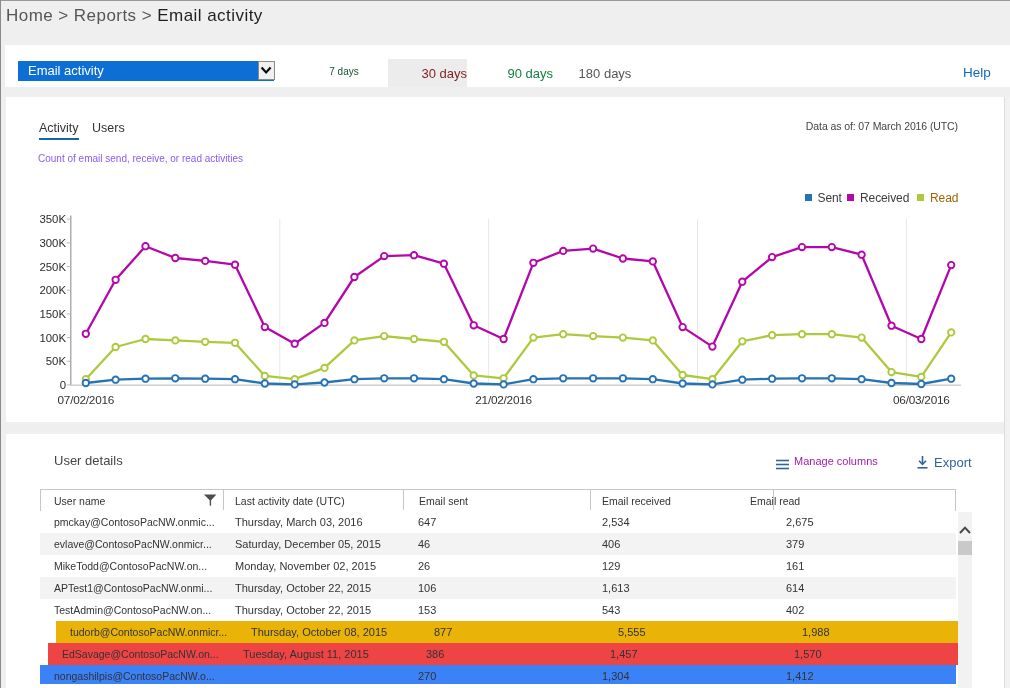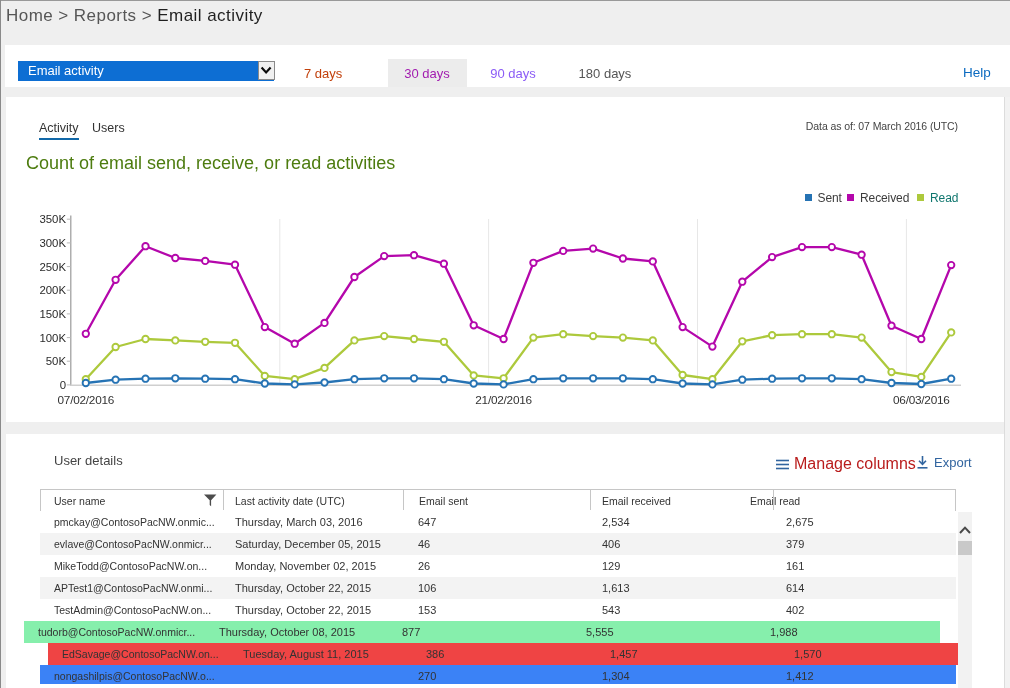--- a/index.html
+++ b/index.html
@@ -13,44 +13,44 @@
 <div class="abs" style="left:6px;top:6px;font-size:17px;letter-spacing:0.45px;color:#565656">Home &gt; Reports &gt; <span style="color:#1f1f1f">Email activity</span></div>
 
 <div class="abs" style="left:5px;top:45px;width:1005px;height:41.5px;background:#fff"></div>
 <div class="abs" style="left:387.7px;top:58.5px;width:79px;height:28px;background:#ececec"></div>
 <div class="abs" style="left:18px;top:60.5px;width:256px;height:20px;background:#0d6ed3"></div>
 <div class="abs" style="left:28px;top:62.5px;font-size:13px;color:#fff">Email activity</div>
 <div class="abs" style="left:258.3px;top:61px;width:16.3px;height:19px;background:#f0f0f0;border:1px solid #8a8a8a">
 <svg width="15" height="17" viewBox="0 0 15 17">
       <path d="M2.6 5.6 L7.1 10.4 L11.6 5.6" fill="none" stroke="#0a0a0a" stroke-width="2.2"></path>
     </svg></div>
-<div class="abs" style="left:304px;top:66px;width:80px;font-size:13px;color:#c2410c">7 days</div>
-<div class="abs" style="left:387px;top:66px;width:80px;text-align:center;font-size:13px;color:#a21caf">30 days</div>
-<div class="abs" style="left:473px;top:66px;width:80px;text-align:center;font-size:13px;color:#8b5cf6">90 days</div>
+<div class="abs" style="left:304px;top:66px;width:80px;text-align:center;font-size:10px;color:#14532d">7 days</div>
+<div class="abs" style="left:387px;top:66px;width:80px;text-align:right;font-size:13px;color:#7f1d1d">30 days</div>
+<div class="abs" style="left:473px;top:66px;width:80px;text-align:right;font-size:13px;color:#15803d">90 days</div>
 <div class="abs" style="left:565px;top:66px;width:80px;text-align:center;font-size:13px;color:#555">180 days</div>
 <div class="abs" style="left:963px;top:64.5px;font-size:13.5px;color:#0b6ac0">Help</div>
 
 <div class="abs" style="left:6px;top:96.8px;width:998px;height:324.8px;background:#fff"></div>
 
 <div class="abs" style="left:6px;top:434px;width:998px;height:254px;background:#fff"></div>
 
 <div class="abs" style="left:1003.5px;top:96.8px;width:6.5px;height:591.2px;background:#f2f2f2;border-left:1px solid #dcdcdc"></div>
 
 <div class="abs" style="left:39px;top:120.5px;font-size:12.5px;color:#333">Activity</div>
 <div class="abs" style="left:92px;top:120.5px;font-size:12.5px;color:#333">Users</div>
 <div class="abs" style="left:38.5px;top:137.7px;width:40px;height:2.4px;background:#1168a8"></div>
 <div class="abs" style="left:698px;top:119.5px;width:260px;text-align:right;font-size:10.5px;letter-spacing:-0.1px;color:#444">Data as of: 07 March 2016 (UTC)</div>
-<div class="abs" style="left:26px;top:152.5px;font-size:18px;color:#4d7c0f">Count of email send, receive, or read activities</div>
+<div class="abs" style="left:38px;top:152.5px;font-size:10px;color:#8b5cf6">Count of email send, receive, or read activities</div>
 
 <div class="abs" style="left:805px;top:193.5px;width:7px;height:7px;background:#2673b4"></div>
 <div class="abs" style="left:817.5px;top:190.5px;font-size:12px;letter-spacing:-0.1px;color:#3c3c3c">Sent</div>
 <div class="abs" style="left:847.4px;top:193.5px;width:7px;height:7px;background:#b407ab"></div>
 <div class="abs" style="left:860px;top:190.5px;font-size:12px;letter-spacing:-0.1px;color:#3c3c3c">Received</div>
 <div class="abs" style="left:916.9px;top:193.5px;width:7px;height:7px;background:#adc93c"></div>
-<div class="abs" style="left:930px;top:190.5px;font-size:12px;letter-spacing:-0.1px;color:#0f766e">Read</div>
+<div class="abs" style="left:930px;top:190.5px;font-size:12px;letter-spacing:-0.1px;color:#a16207">Read</div>
 
 <svg width="1010" height="688" viewBox="0 0 1010 688" style="position:absolute;left:0;top:0" font-family="Liberation Sans, sans-serif">
 <line x1="279.8" y1="219" x2="279.8" y2="385" stroke="#e7e7e7" stroke-width="1"></line>
     <line x1="488.6" y1="219" x2="488.6" y2="385" stroke="#e7e7e7" stroke-width="1"></line>
     <line x1="697.5" y1="219" x2="697.5" y2="385" stroke="#e7e7e7" stroke-width="1"></line>
     <line x1="906.4" y1="219" x2="906.4" y2="385" stroke="#e7e7e7" stroke-width="1"></line>
 <line x1="70.8" y1="215.5" x2="70.8" y2="385.2" stroke="#9a9a9a" stroke-width="1.2"></line>
 <line x1="70.2" y1="385.2" x2="961" y2="385.2" stroke="#cfcfcf" stroke-width="1.4"></line>
 <line x1="66.8" y1="384.9" x2="70.8" y2="384.9" stroke="#b9b9b9" stroke-width="1"></line>
     <line x1="66.8" y1="361.2" x2="70.8" y2="361.2" stroke="#b9b9b9" stroke-width="1"></line>
@@ -168,21 +168,21 @@
 
 <div class="abs" style="left:54px;top:453px;font-size:13px;color:#444">User details</div>
 <div class="abs" style="left:775.7px;top:456px">
 <svg width="13" height="11" viewBox="0 0 13 11">
       <g stroke="#31649f" stroke-width="1.6">
         <line x1="0" y1="1.5" x2="13" y2="1.5"></line>
         <line x1="0" y1="5.5" x2="13" y2="5.5"></line>
         <line x1="0" y1="9.5" x2="13" y2="9.5"></line>
       </g>
     </svg></div>
-<div class="abs" style="left:794px;top:454.5px;font-size:16px;color:#b91c1c">Manage columns</div>
+<div class="abs" style="left:794px;top:454.5px;font-size:11px;color:#a21caf">Manage columns</div>
 <div class="abs" style="left:917.3px;top:454.5px">
 <svg width="11" height="13" viewBox="0 0 11 13">
       <g stroke="#31649f" stroke-width="1.6" fill="none">
         <line x1="5.5" y1="0" x2="5.5" y2="7.5"></line>
         <path d="M2 4.8 L5.5 8.3 L9 4.8"></path>
         <line x1="0.5" y1="11.8" x2="10.5" y2="11.8"></line>
       </g>
     </svg></div>
 <div class="abs" style="left:934px;top:454.5px;font-size:13px;color:#31649f">Export</div>
 
@@ -230,21 +230,21 @@
 <span style="position:absolute;left:562px;top:4.5px">1,613</span>
 <span style="position:absolute;left:746px;top:4.5px">614</span>
 </div>
     <div style="position:absolute;left:40px;top:599.3px;width:915.5px;height:22px;background:#ffffff">
 <span style="position:absolute;left:14px;top:5px;font-size:10.5px">TestAdmin@ContosoPacNW.on...</span>
 <span style="position:absolute;left:195px;top:5px">Thursday, October 22, 2015</span>
 <span style="position:absolute;left:378px;top:4.5px">153</span>
 <span style="position:absolute;left:562px;top:4.5px">543</span>
 <span style="position:absolute;left:746px;top:4.5px">402</span>
 </div>
-    <div style="position:absolute;left:24px;top:621.3px;width:915.5px;height:22px;background:#86efac">
+    <div style="position:absolute;left:56px;top:621.3px;width:915.5px;height:22px;background:#eab308">
 <span style="position:absolute;left:14px;top:5px;font-size:10.5px">tudorb@ContosoPacNW.onmicr...</span>
 <span style="position:absolute;left:195px;top:5px">Thursday, October 08, 2015</span>
 <span style="position:absolute;left:378px;top:4.5px">877</span>
 <span style="position:absolute;left:562px;top:4.5px">5,555</span>
 <span style="position:absolute;left:746px;top:4.5px">1,988</span>
 </div>
     <div style="position:absolute;left:48px;top:643.3px;width:915.5px;height:22px;background:#ef4444">
 <span style="position:absolute;left:14px;top:5px;font-size:10.5px">EdSavage@ContosoPacNW.on...</span>
 <span style="position:absolute;left:195px;top:5px">Tuesday, August 11, 2015</span>
 <span style="position:absolute;left:378px;top:4.5px">386</span>

